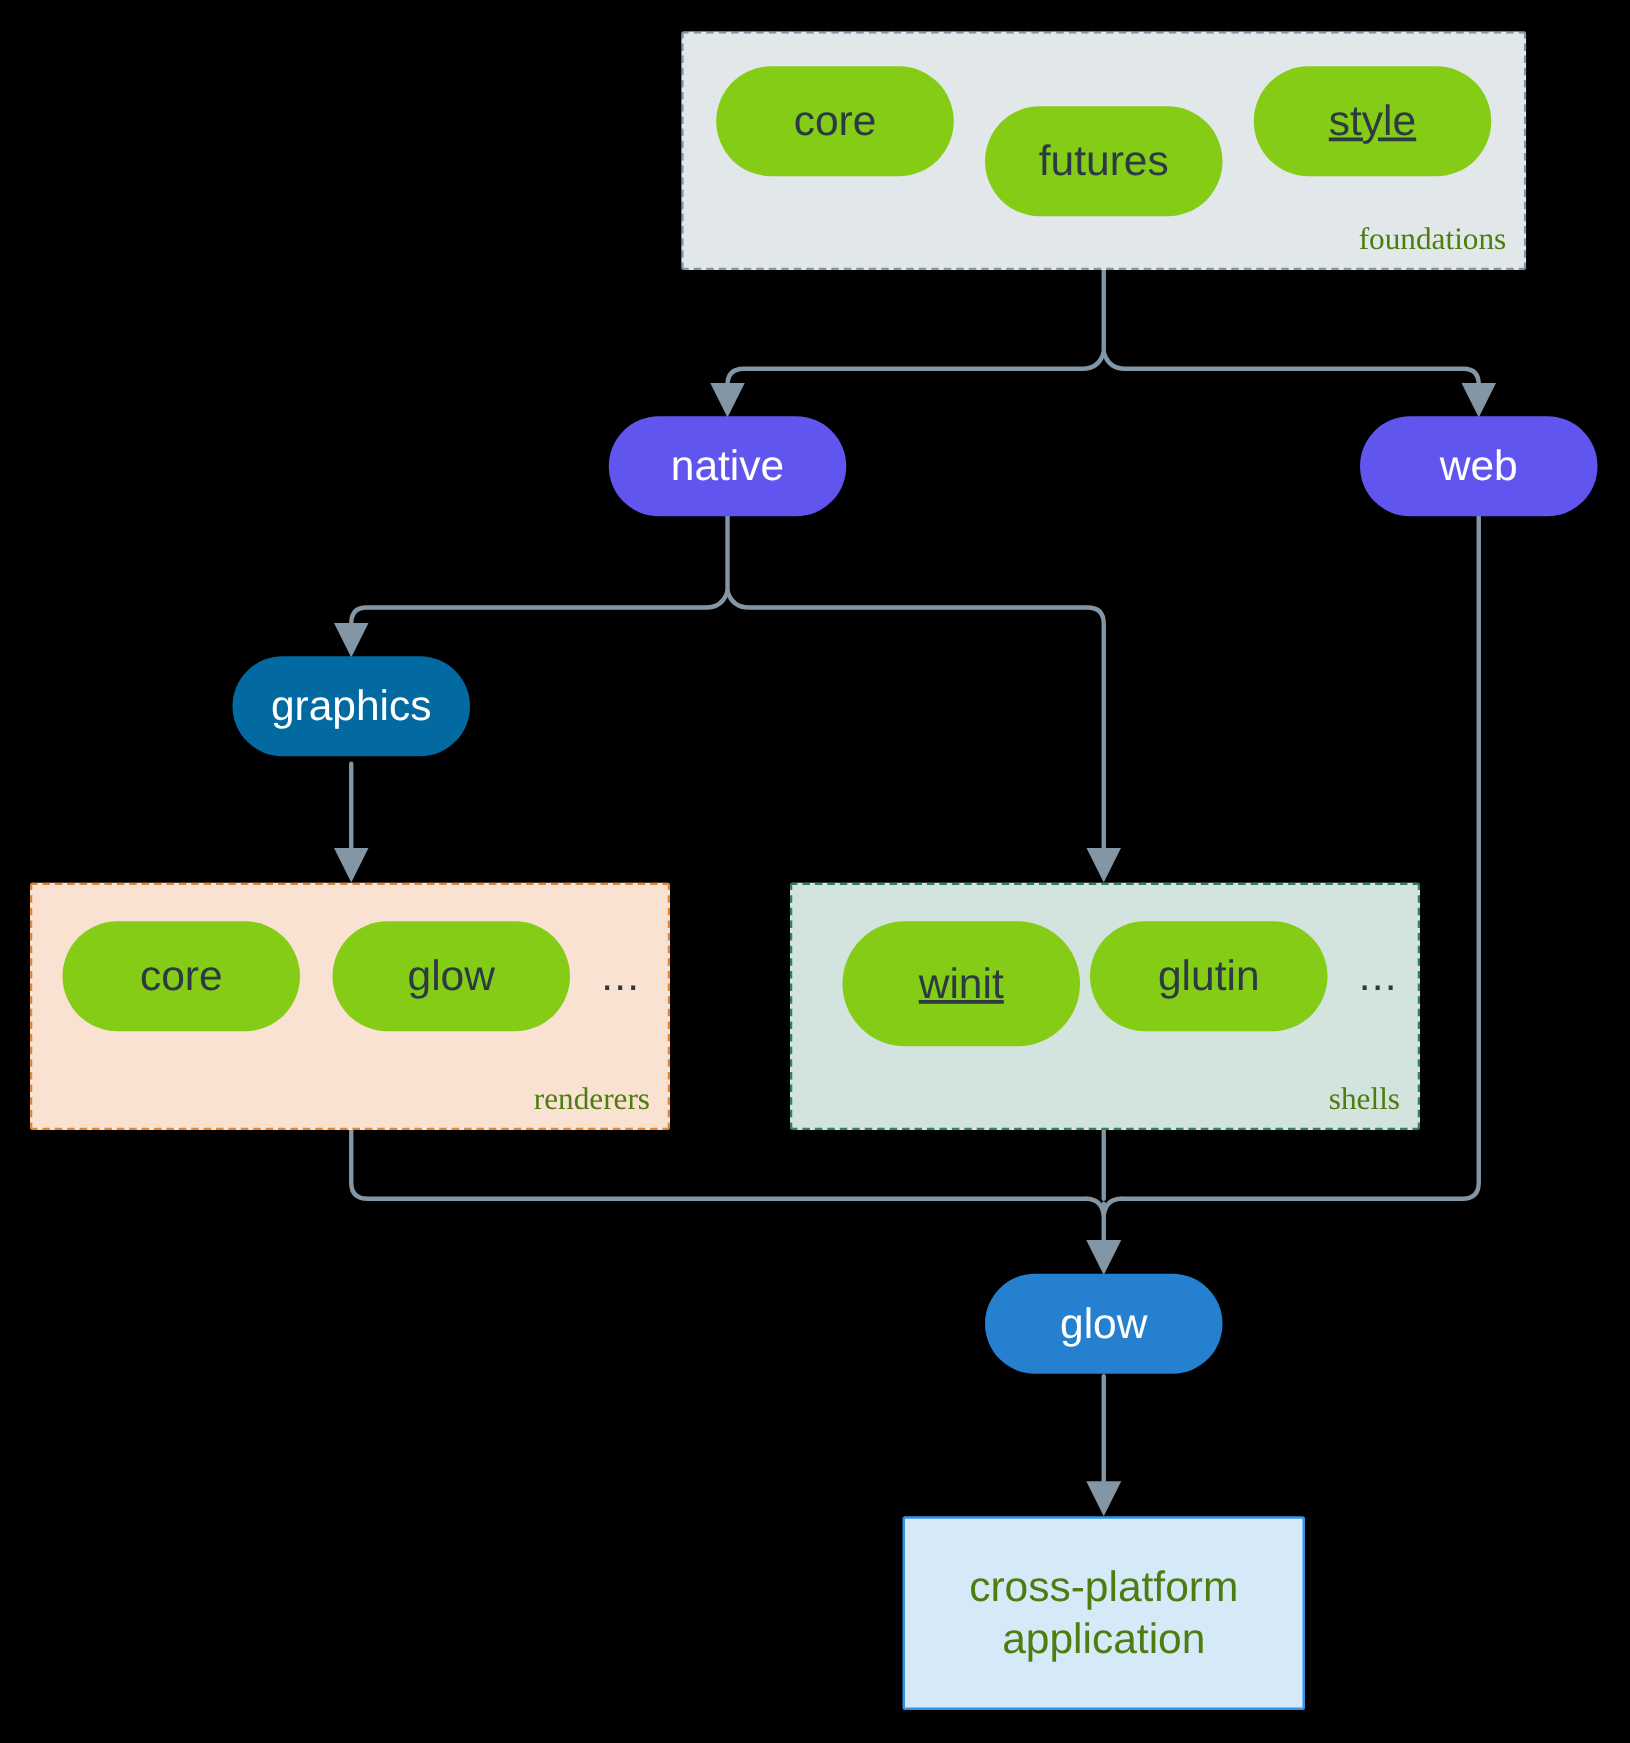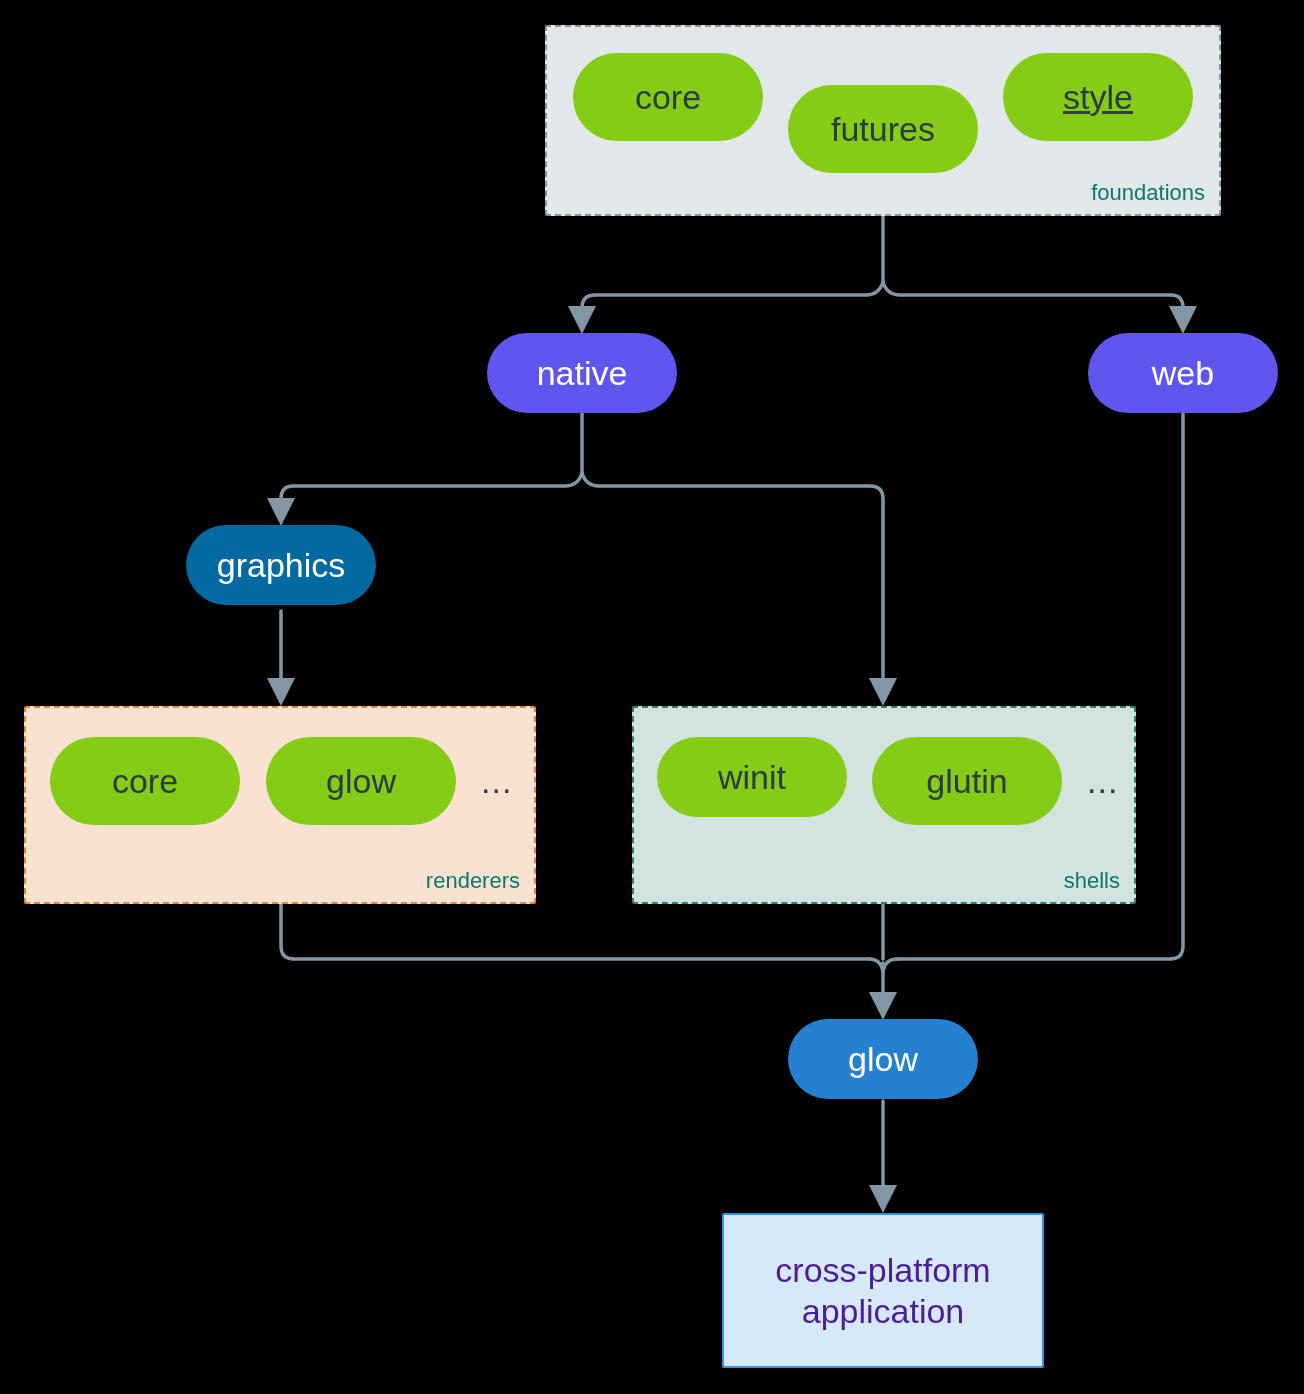--- a/index.html
+++ b/index.html
@@ -38,23 +38,24 @@
   }
   
   .cluster {
     position: absolute;
     box-sizing: border-box;
   }
   .cluster-label {
     position: absolute;
     right: 14px;
     bottom: 8px;
-    font-size: 22px;
-    color: #0f766e;
+    font-size: 25px;
+    color: #4d7c0f;
     white-space: nowrap;
+    font-family: Liberation Serif, serif;
   }
   
   .pill {
     position: absolute;
     box-sizing: border-box;
     background: #84cc16;
     border-radius: 999px;
     display: flex;
     align-items: center;
     justify-content: center;
@@ -72,21 +73,21 @@
   .stadium {
     border-radius: 999px;
     color: #ffffff;
     font-size: 34px;
     white-space: nowrap;
   }
   
   .rect {
     border-radius: 2px;
     font-size: 34px;
-    color: #4c1d95;
+    color: #4d7c0f;
     flex-direction: column;
   }
   .rect span { display: block; }
 
   #foundations-cluster {
     left: 545px; top: 25px; width: 676px; height: 191px;
     background: #e2e7ea;
     border: 2px dashed #8296a6;
     border-radius: 2px;
   }
@@ -158,21 +159,21 @@
   <div class="cluster" id="renderers-cluster">
     <div class="cluster-label">renderers</div>
   </div>
   <div class="pill" style="left:50px; top:737px; width:190px; height:88px;">core</div>
   <div class="pill" style="left:266px; top:737px; width:190px; height:88px;">glow</div>
   <div class="ellipsis" style="left:481px; top:762px;">...</div>
 
   <div class="cluster" id="shells-cluster">
     <div class="cluster-label">shells</div>
   </div>
-  <div class="pill" style="left:657px; top:737px; width:190px; height:80px;">winit</div>
+  <div class="pill" style="left:674px; top:737px; width:190px; height:100px;text-decoration:underline;">winit</div>
   <div class="pill" style="left:872px; top:737px; width:190px; height:88px;">glutin</div>
   <div class="ellipsis" style="left:1087px; top:762px;">...</div>
 
   <div class="node stadium" style="left:788px; top:1019px; width:190px; height:80px; background:#2580d0;">glow</div>
 
   <div class="node rect" style="left:722px; top:1213px; width:322px; height:155px; background:#d6e9f9; border:2px solid #2f94e8;">
     <span>cross-platform</span>
     <span>application</span>
   </div>
 

